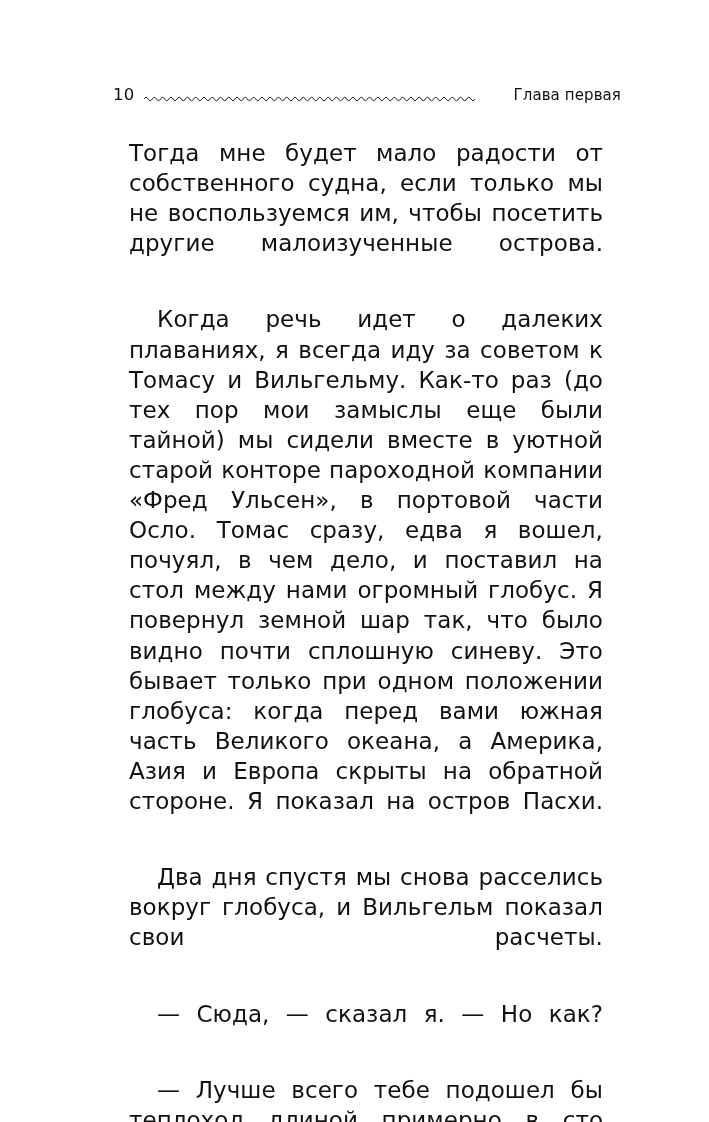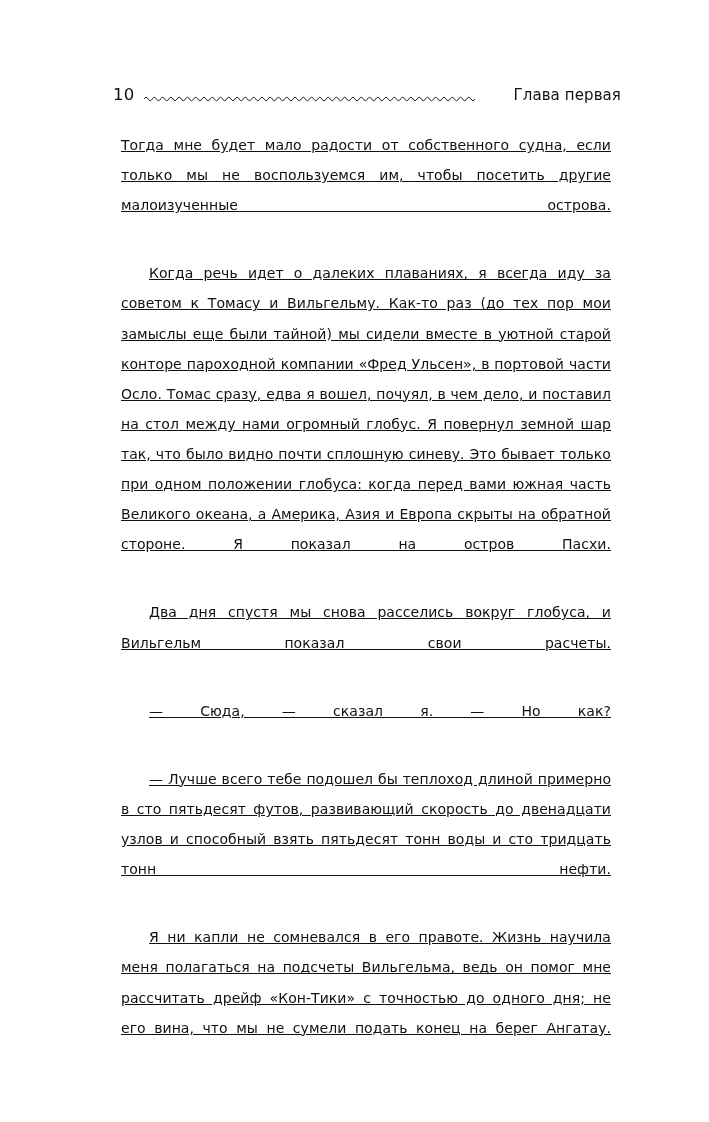--- a/index.html
+++ b/index.html
@@ -58,30 +58,29 @@
     letter-spacing: 0.1px;
     margin-left: 28px;
   }
   .textblock {
     position: absolute;
     left: 113px;
     top: 122px;
     width: 506px;
   }
   .textblock p {
-    margin: 8px;
-    font-size: 14px;
+    margin: 16px;
+    font-size: 23px;
     line-height: 30.1px;
     text-align: justify;
     text-justify: inter-word;
     letter-spacing: 0.05px;
     word-spacing: 0.2px;
     color: #111111;
     hyphens: manual;
-    text-decoration: underline;
   }
   .textblock p.indent {
     text-indent: 28px;
   }
   
   .textblock p::after {
     content: "";
     display: inline-block;
     width: 100%;
   }

